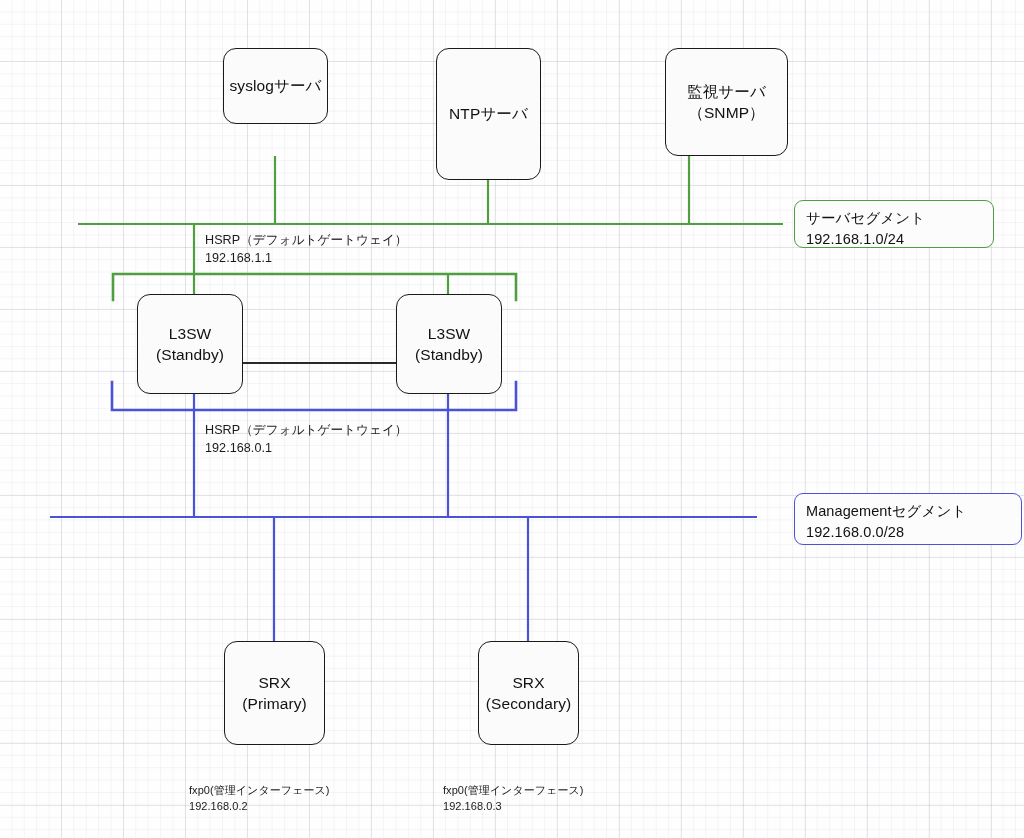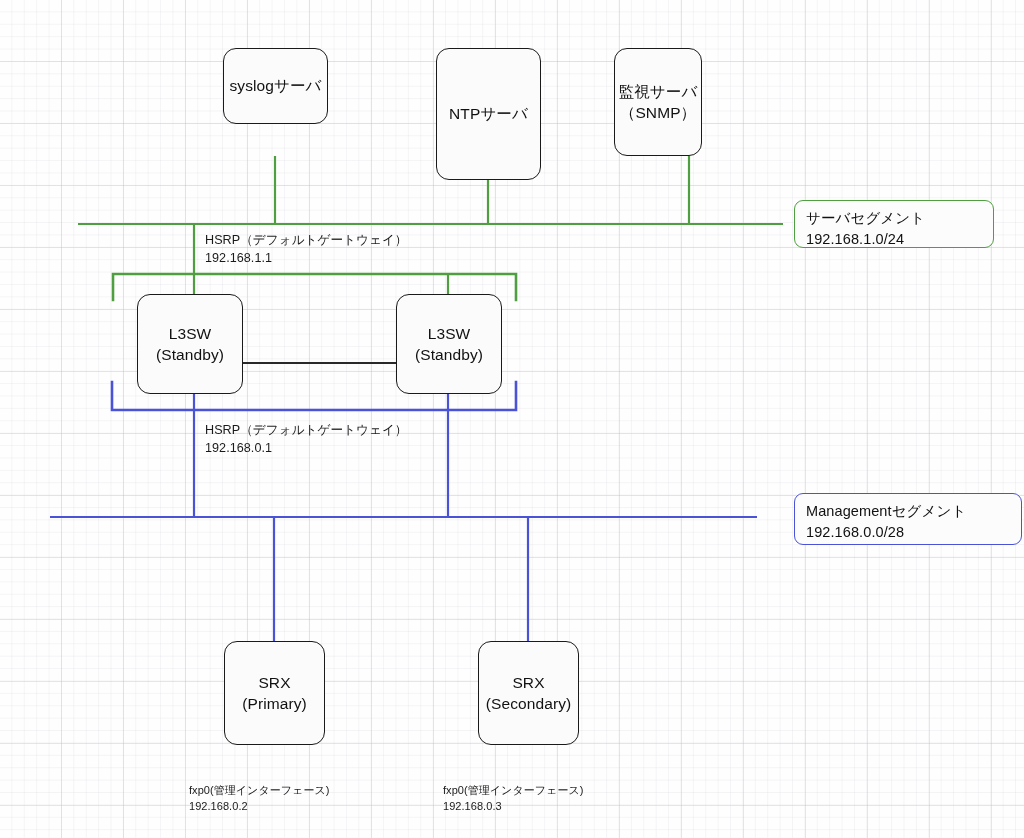--- a/index.html
+++ b/index.html
@@ -113,21 +113,21 @@
   </svg>
 
   <div class="node" style="left:223px; top:48px; width:105px; height:76px;">
     <span>syslogサーバ</span>
   </div>
 
   <div class="node" style="left:436px; top:48px; width:105px; height:132px;">
     <span>NTPサーバ</span>
   </div>
 
-  <div class="node" style="left:614px; top:48px; width:88px; height:108px;">
+  <div class="node" style="left:665px; top:48px; width:123px; height:108px;">
     <span>監視サーバ</span>
     <span class="ln2">（SNMP）</span>
   </div>
 
   <div class="node" style="left:137px; top:294px; width:106px; height:100px;">
     <span>L3SW</span>
     <span class="ln2">(Standby)</span>
   </div>
 
   <div class="node" style="left:396px; top:294px; width:106px; height:100px;">

